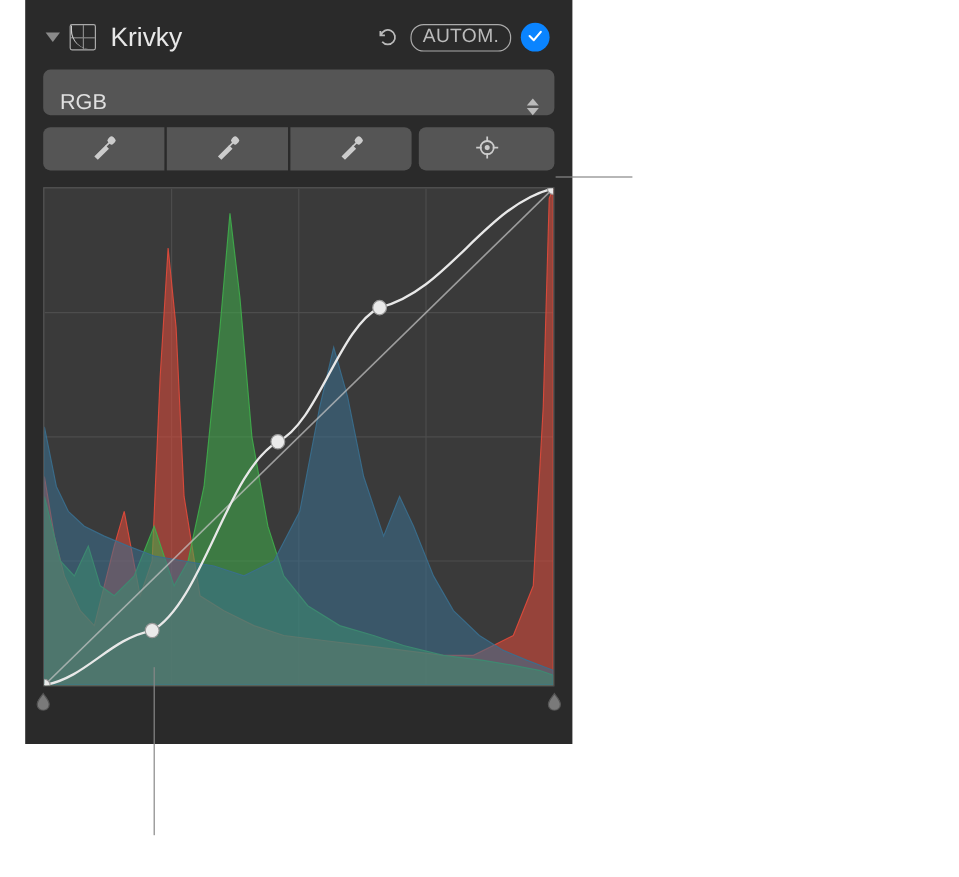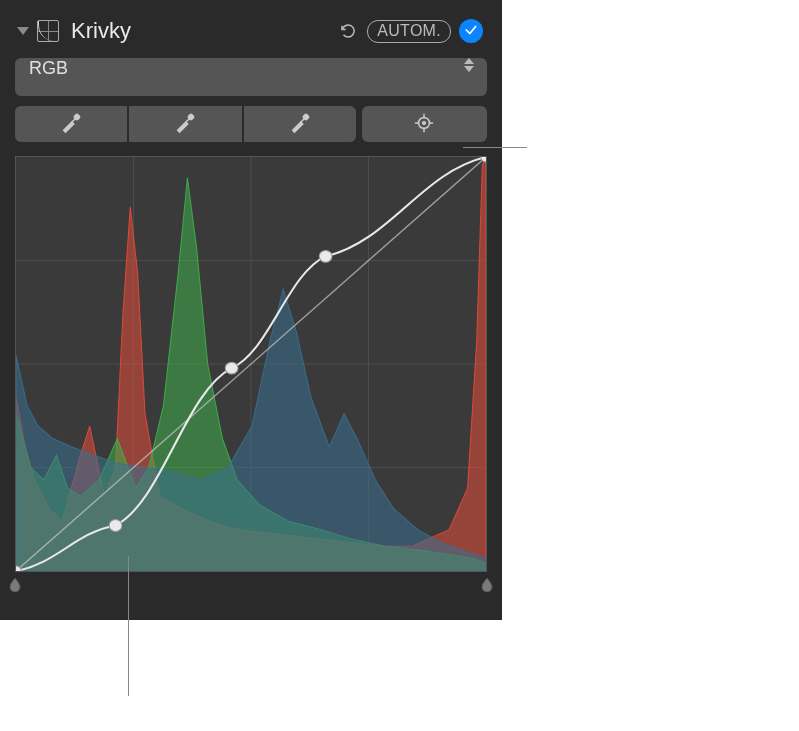--- a/index.html
+++ b/index.html
@@ -7,23 +7,24 @@
       background: #fff;
       font-family: -apple-system, BlinkMacSystemFont, "Helvetica Neue", sans-serif;
       font-size: 13px;
       color: #ddd;
       width: 799px;
       height: 731px;
       overflow: hidden;
     }
     .panel {
       background: #2a2a2a;
-      width: 502px;
+      width: 456px;
       padding: 18px 15px 24px 15px;
       position: relative;
+      margin-left: 21px;
     }
     .header {
       display: flex;
       align-items: center;
       gap: 8px;
       padding: 0 4px 14px 2px;
     }
     .disclosure-triangle {
       width: 0; height: 0;
       border-left: 6px solid transparent;
@@ -82,21 +83,21 @@
     }
     .check-circle svg { width: 14px; height: 14px; }
     .channel-select {
       margin: 0 0 10px 0;
       width: 100%;
       height: 38px;
       background: #555;
       border: none;
       border-radius: 6px;
       display: flex;
-      align-items: flex-start;
+      align-items: flex-end;
       padding: 0 10px 0 14px;
       cursor: pointer;
     }
     .channel-select-label {
       flex: 1;
       font-size: 18px;
       color: #e0e0e0;
     }
     .updown {
       width: 16px;

